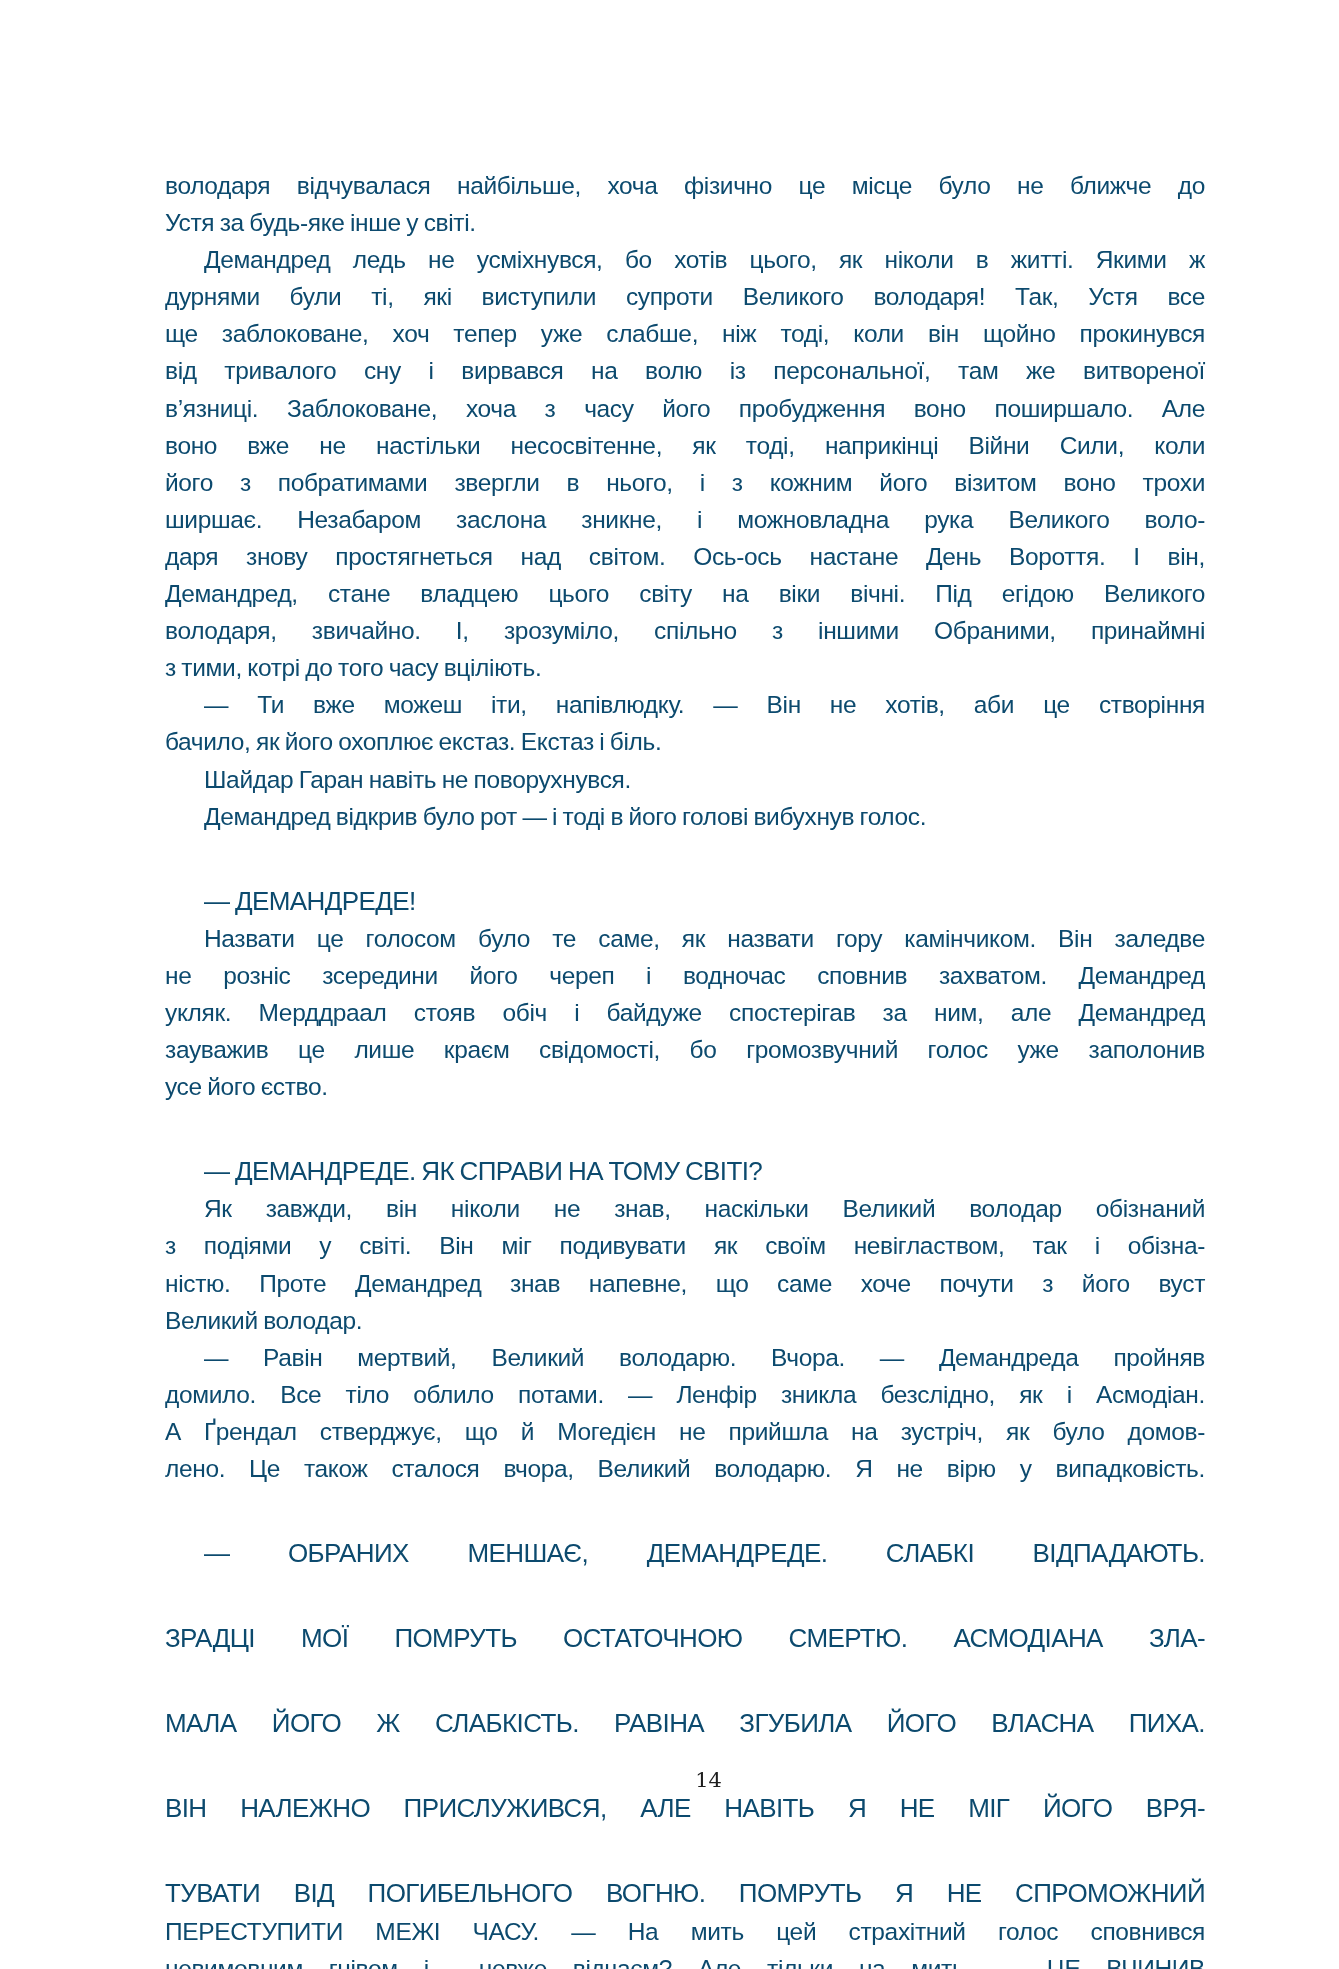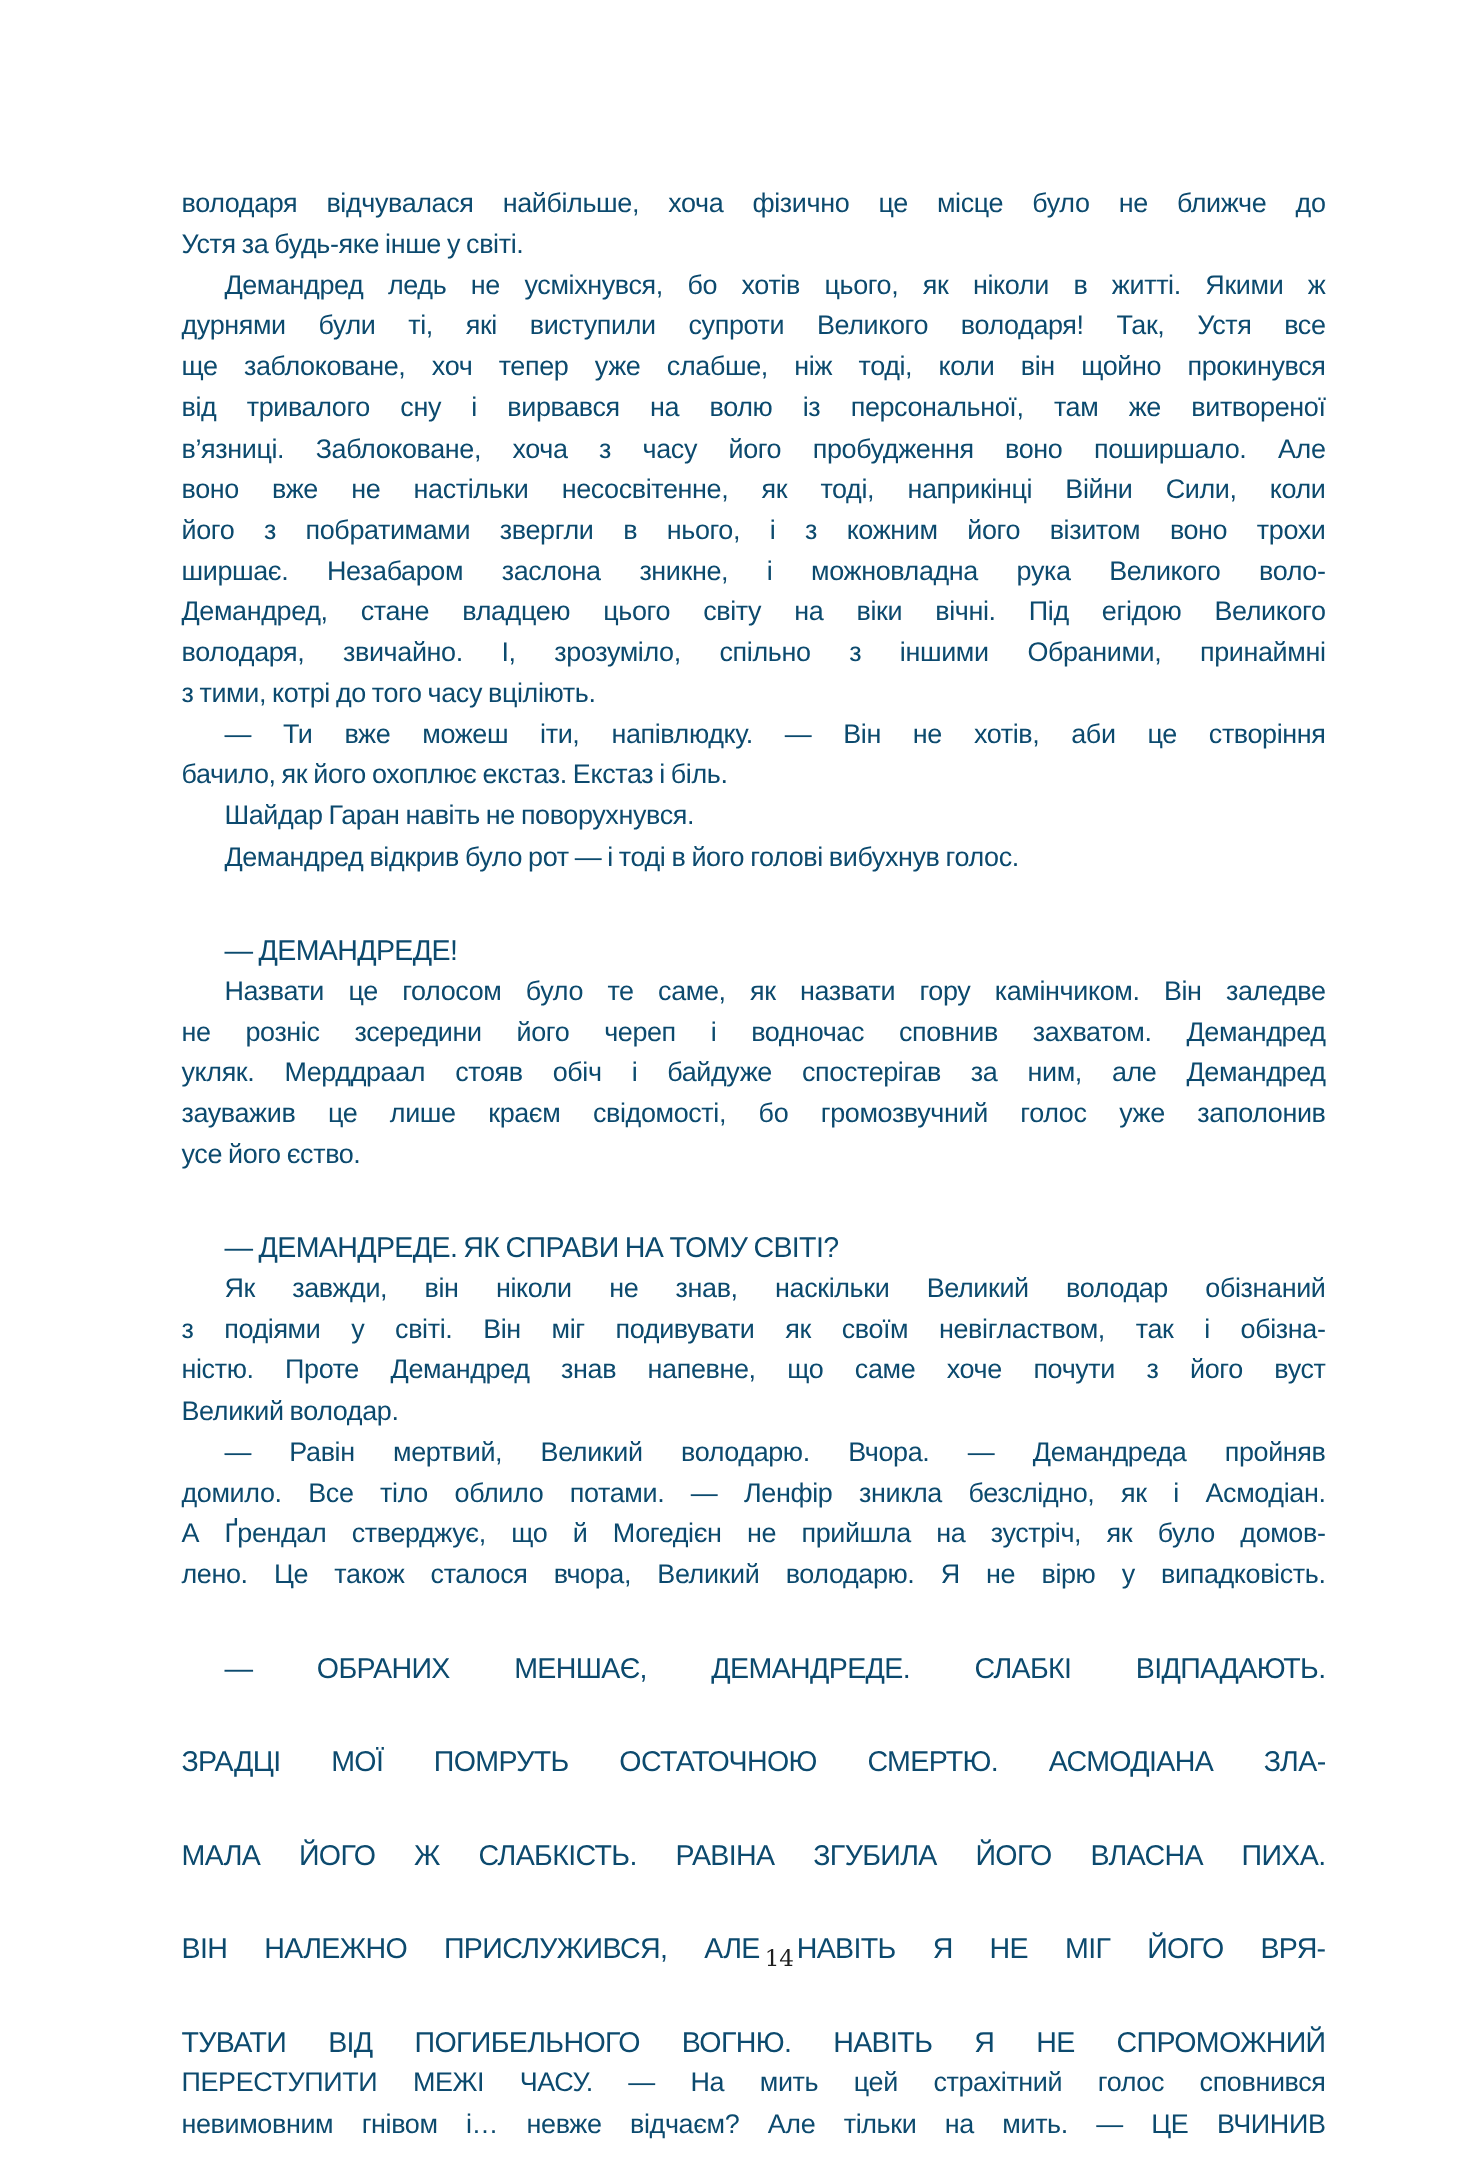--- a/index.html
+++ b/index.html
@@ -39,20 +39,21 @@
       <span class="line">володаря відчувалася найбільше, хоча фізично це місце було не ближче до</span>
       <span class="line last">Устя за будь-яке інше у світі.</span>
       <span class="line indent">Демандред ледь не усміхнувся, бо хотів цього, як ніколи в житті. Якими ж</span>
       <span class="line">дурнями були ті, які виступили супроти Великого володаря! Так, Устя все</span>
       <span class="line">ще заблоковане, хоч тепер уже слабше, ніж тоді, коли він щойно прокинувся</span>
       <span class="line">від тривалого сну і вирвався на волю із персональної, там же витвореної</span>
       <span class="line">в’язниці. Заблоковане, хоча з часу його пробудження воно поширшало. Але</span>
       <span class="line">воно вже не настільки несосвітенне, як тоді, наприкінці Війни Сили, коли</span>
       <span class="line">його з побратимами звергли в нього, і з кожним його візитом воно трохи</span>
       <span class="line">ширшає. Незабаром заслона зникне, і можновладна рука Великого воло-</span>
+      <span class="line">даря знову простягнеться над світом. Ось-ось настане День Вороття. І він,</span>
       <span class="line">Демандред, стане владцею цього світу на віки вічні. Під егідою Великого</span>
       <span class="line">володаря, звичайно. І, зрозуміло, спільно з іншими Обраними, принаймні</span>
       <span class="line last">з тими, котрі до того часу вціліють.</span>
       <span class="line indent">— Ти вже можеш іти, напівлюдку. — Він не хотів, аби це створіння</span>
       <span class="line last">бачило, як його охоплює екстаз. Екстаз і біль.</span>
       <span class="line indent last">Шайдар Гаран навіть не поворухнувся.</span>
       <span class="line indent last">Демандред відкрив було рот — і тоді в його голові вибухнув голос.</span>
       <span class="line indent last caps">— ДЕМАНДРЕДЕ!</span>
       <span class="line indent">Назвати це голосом було те саме, як назвати гору камінчиком. Він заледве</span>
       <span class="line">не розніс зсередини його череп і водночас сповнив захватом. Демандред</span>
@@ -65,18 +66,18 @@
       <span class="line">ністю. Проте Демандред знав напевне, що саме хоче почути з його вуст</span>
       <span class="line last">Великий володар.</span>
       <span class="line indent">— Равін мертвий, Великий володарю. Вчора. — Демандреда пройняв</span>
       <span class="line">домило. Все тіло облило потами. — Ленфір зникла безслідно, як і Асмодіан.</span>
       <span class="line">А Ґрендал стверджує, що й Могедієн не прийшла на зустріч, як було домов-</span>
       <span class="line">лено. Це також сталося вчора, Великий володарю. Я не вірю у випадковість.</span>
       <span class="line indent caps">— ОБРАНИХ МЕНШАЄ, ДЕМАНДРЕДЕ. СЛАБКІ ВІДПАДАЮТЬ.</span>
       <span class="line caps">ЗРАДЦІ МОЇ ПОМРУТЬ ОСТАТОЧНОЮ СМЕРТЮ. АСМОДІАНА ЗЛА-</span>
       <span class="line caps">МАЛА ЙОГО Ж СЛАБКІСТЬ. РАВІНА ЗГУБИЛА ЙОГО ВЛАСНА ПИХА.</span>
       <span class="line caps">ВІН НАЛЕЖНО ПРИСЛУЖИВСЯ, АЛЕ НАВІТЬ Я НЕ МІГ ЙОГО ВРЯ-</span>
-      <span class="line caps">ТУВАТИ ВІД ПОГИБЕЛЬНОГО ВОГНЮ. НАВІТЬ Я НЕ СПРОМОЖНИЙ</span>
+      <span class="line caps">ТУВАТИ ВІД ПОГИБЕЛЬНОГО ВОГНЮ. ПОМРУТЬ Я НЕ СПРОМОЖНИЙ</span>
       <span class="line">ПЕРЕСТУПИТИ МЕЖІ ЧАСУ. — На мить цей страхітний голос сповнився</span>
       <span class="line">невимовним гнівом і… невже відчаєм? Але тільки на мить. — ЦЕ ВЧИНИВ</span>
     </div>
   <div class="page-number">14</div>
 </div>
 
 </body></html>

